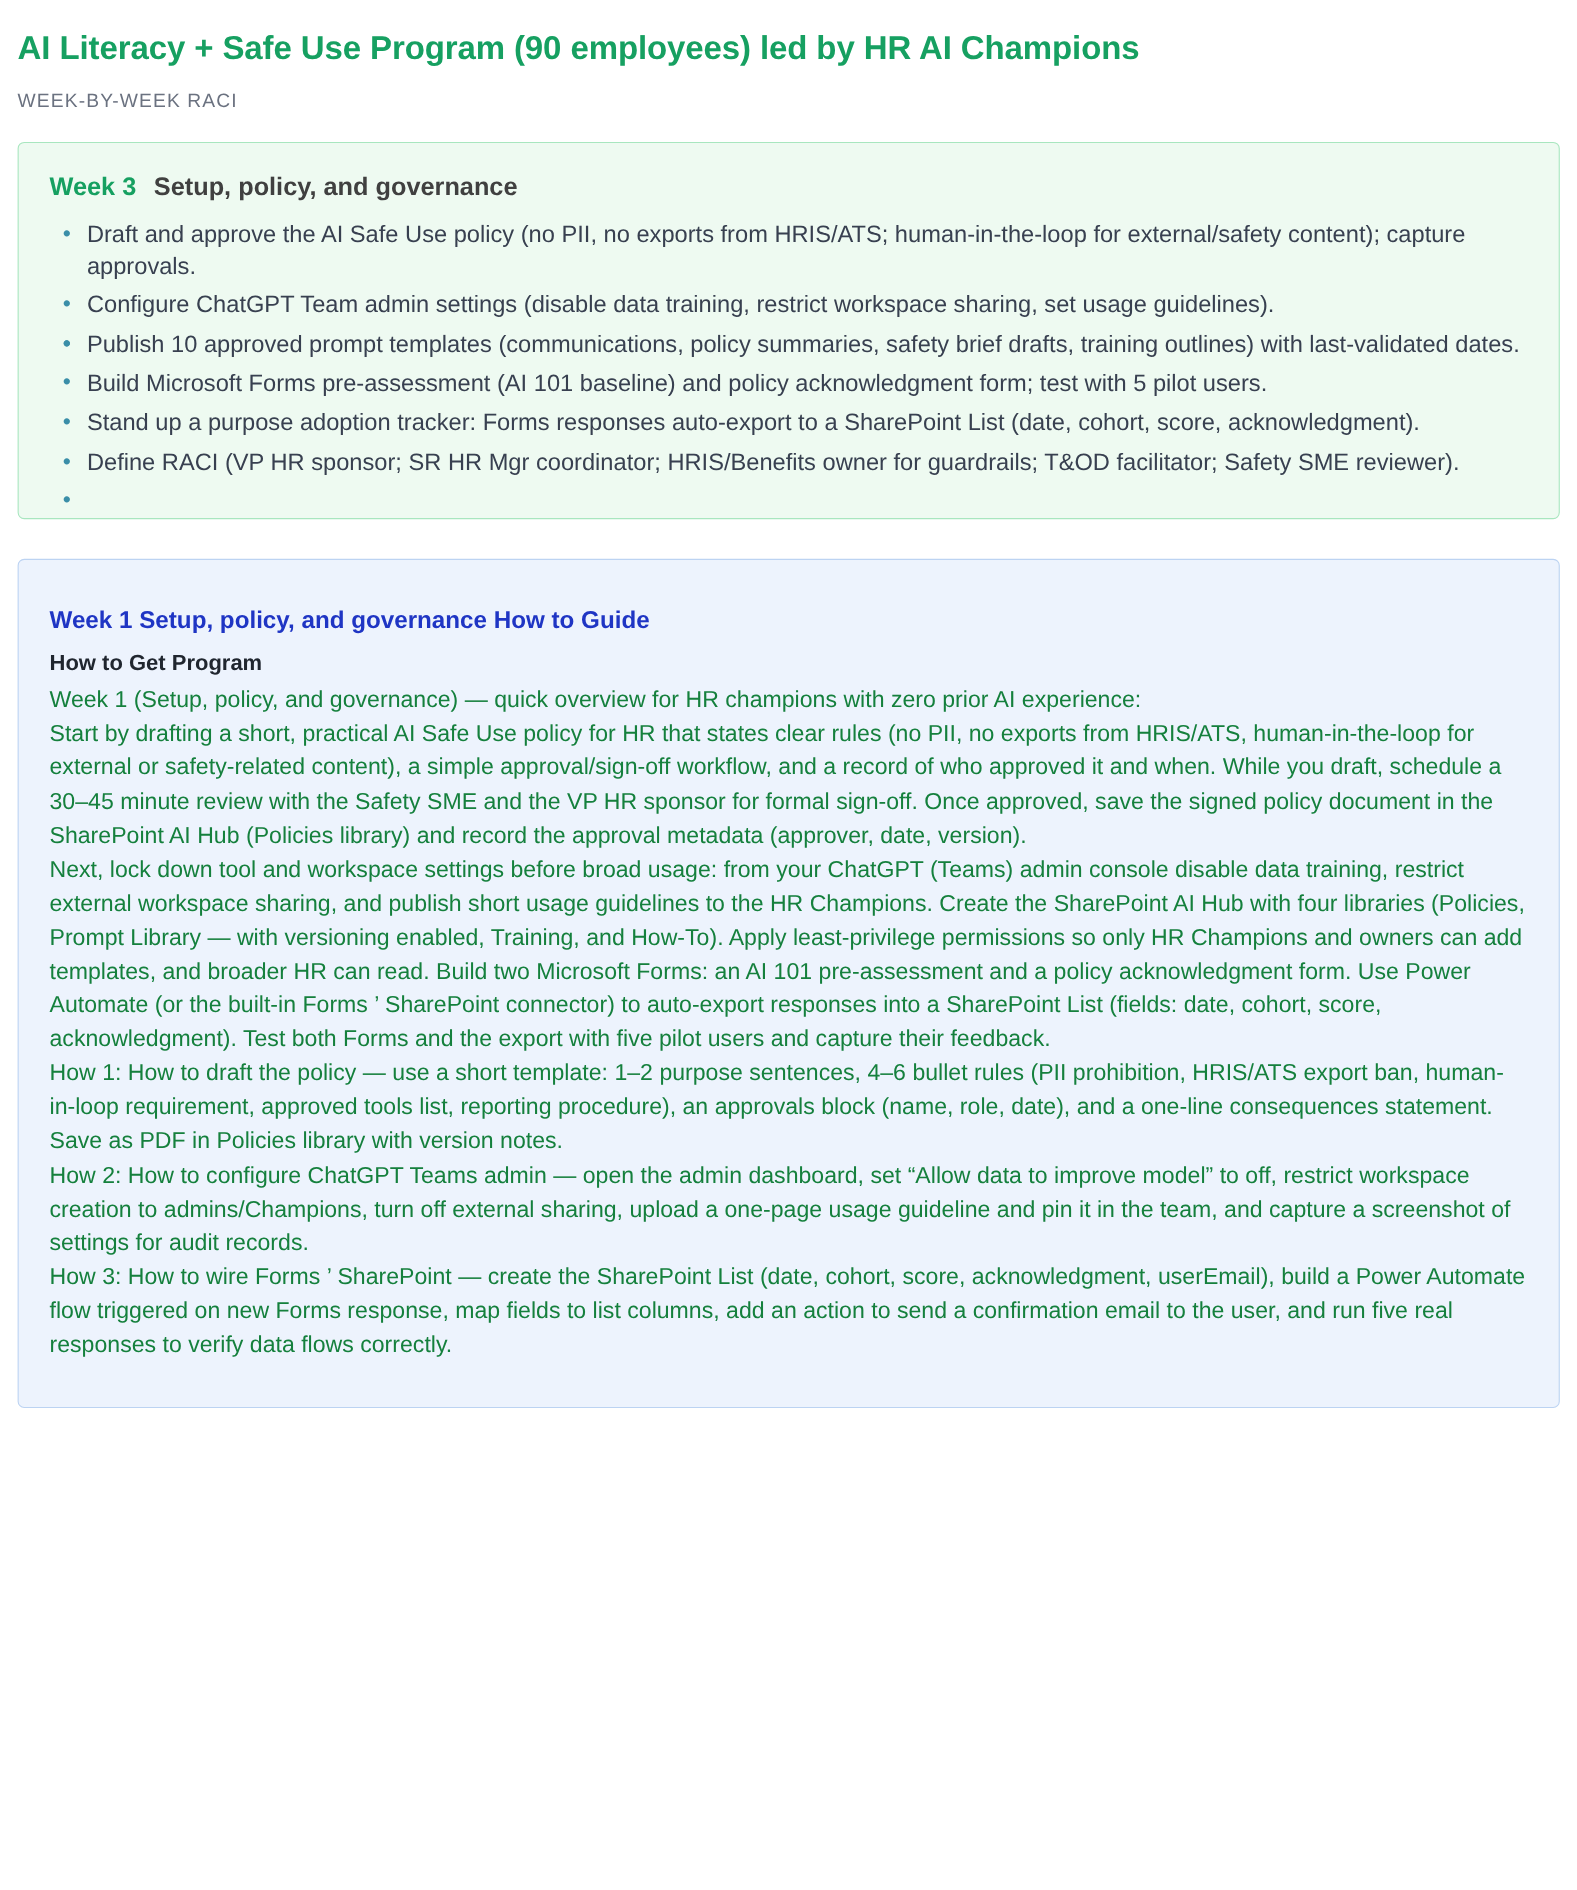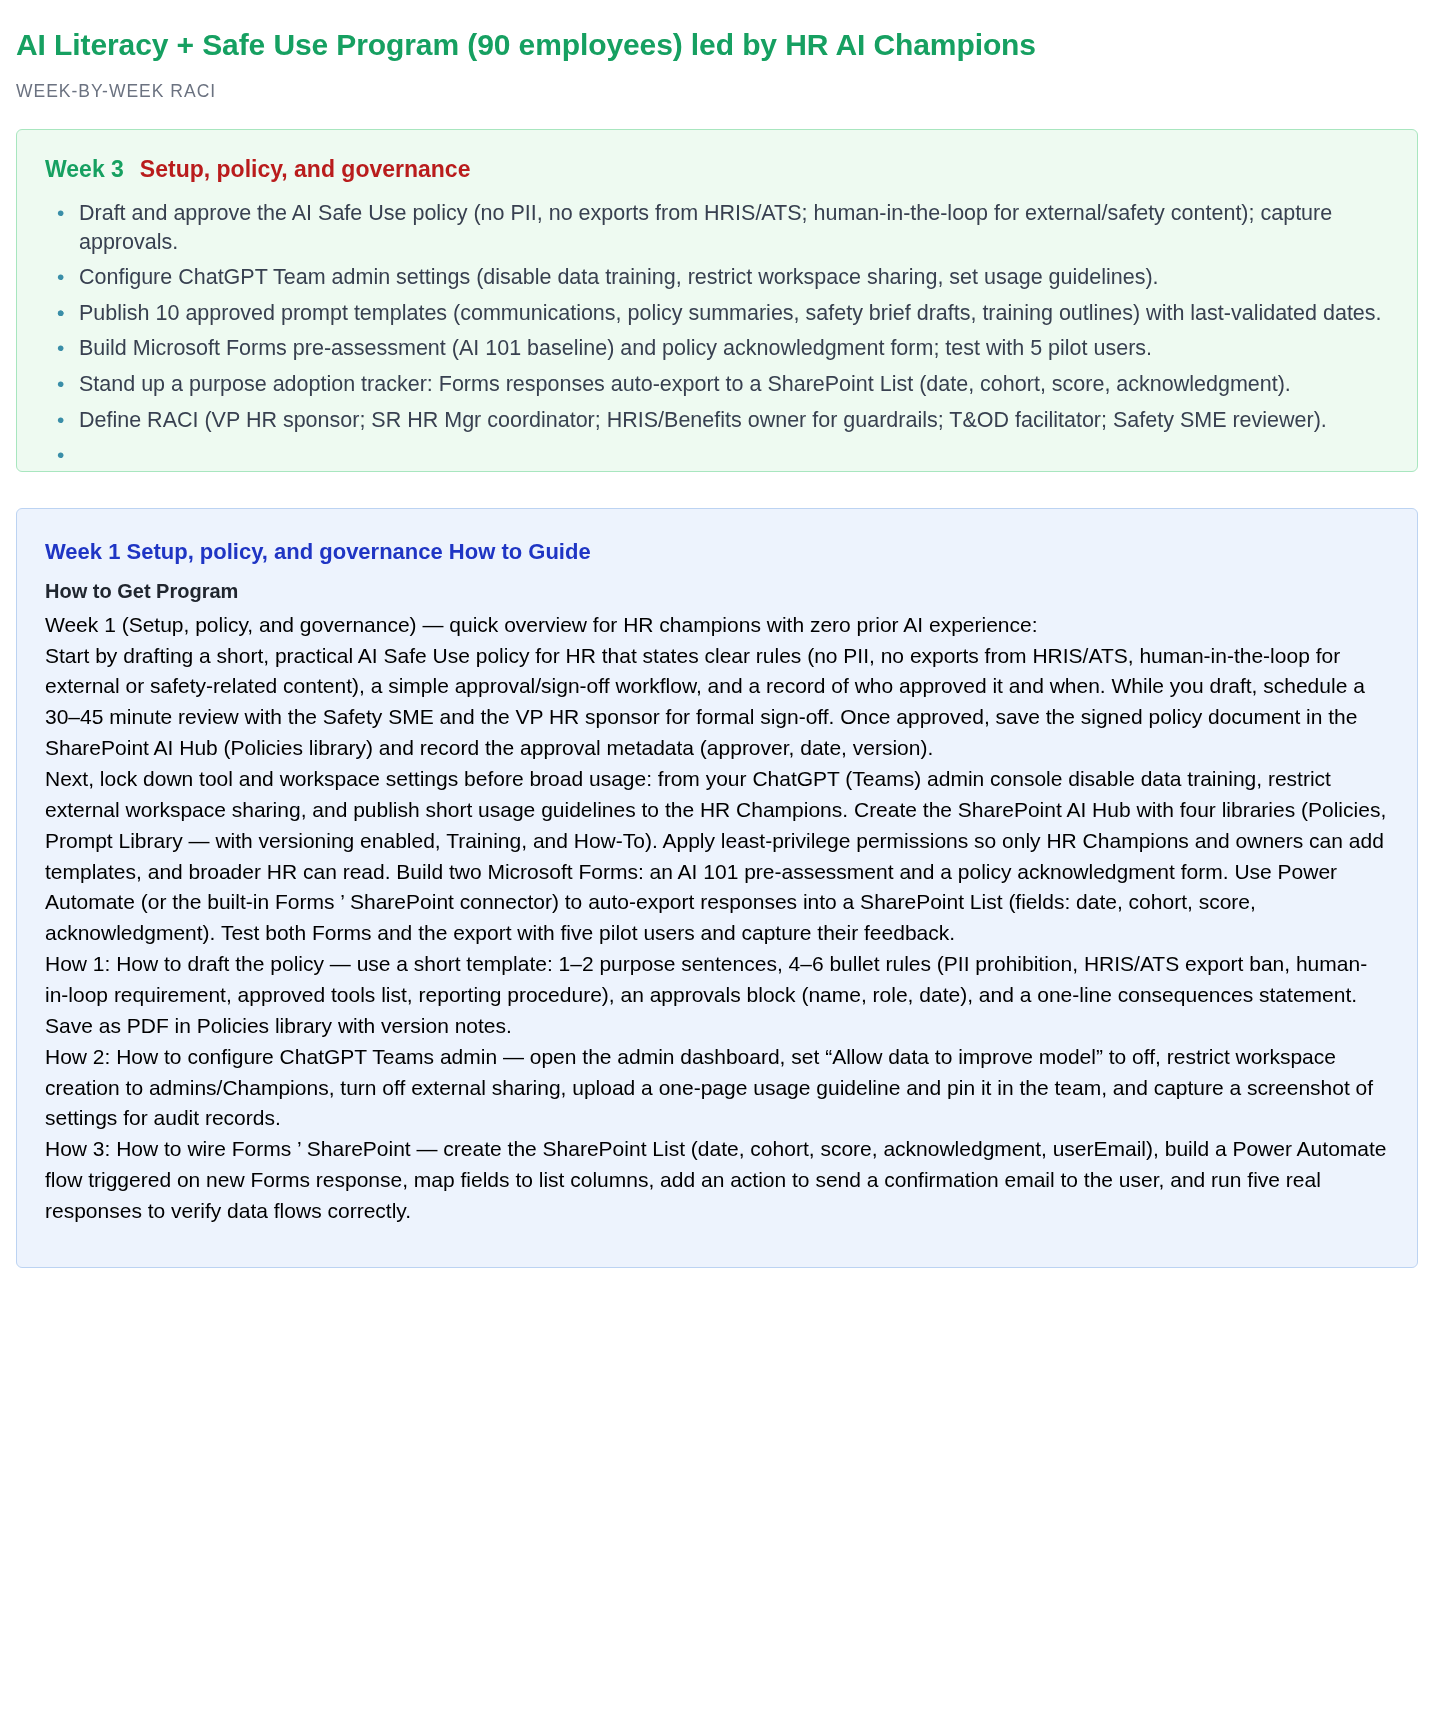--- a/index.html
+++ b/index.html
@@ -52,21 +52,21 @@
     line-height: 1.2;
     margin-bottom: 16px;
     white-space: nowrap;
   }
   .week-head .week-label {
     font-weight: bold;
     color: #16a061;
   }
   .week-head .week-topic {
     font-weight: bold;
-    color: #b91c1c;
+    color: #404040;
     margin-left: 16px;
   }
   ul.week-bullets {
     list-style: none;
     margin: 0;
     padding: 0;
   }
   ul.week-bullets li {
     position: relative;
     padding-left: 34px;
@@ -88,38 +88,38 @@
   .guide-card {
     margin-top: 36px;
     margin-bottom: 0;
     background: #edf3fd;
     border: 1.5px solid #bcd3f2;
     border-radius: 6px;
     padding: 30px 28px 40px 28px;
     box-sizing: border-box;
   }
   .guide-title {
-    margin: 0 0 13px 0;
+    margin: 12px 0 13px 0;
     font-size: 22px;
     font-weight: bold;
     color: #1f35c4;
     line-height: 1.2;
   }
   .guide-subtitle {
     margin: 0 0 6px 0;
     font-size: 20px;
     font-weight: bold;
     color: #20262f;
     line-height: 1.25;
   }
   .guide-body p {
     margin: 0;
     font-size: 21px;
     line-height: 1.47;
-    color: #000000;
+    color: #15803d;
   }
 </style>
 </head>
 <body>
 
 <div class="page">
 
   <h1 class="doc-title">AI Literacy + Safe Use Program (90 employees) led by HR AI Champions</h1>
 
   <div class="doc-subtitle">WEEK-BY-WEEK RACI</div>

